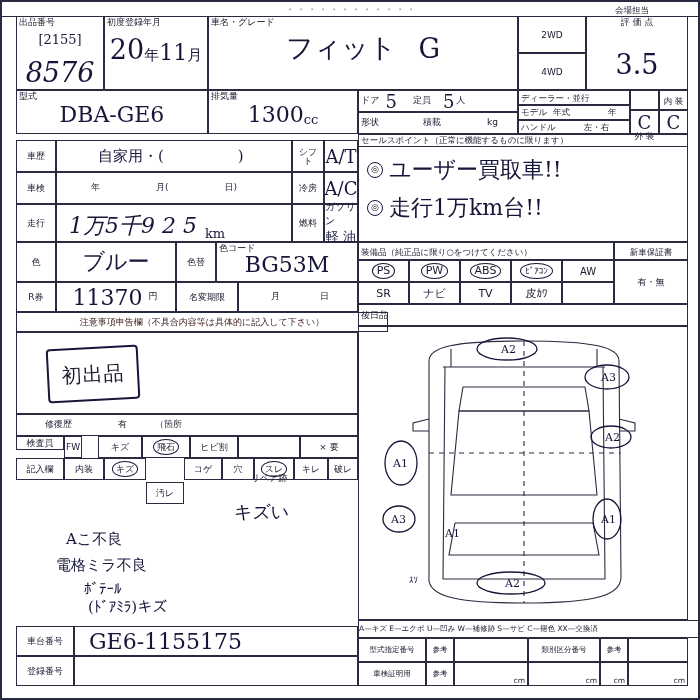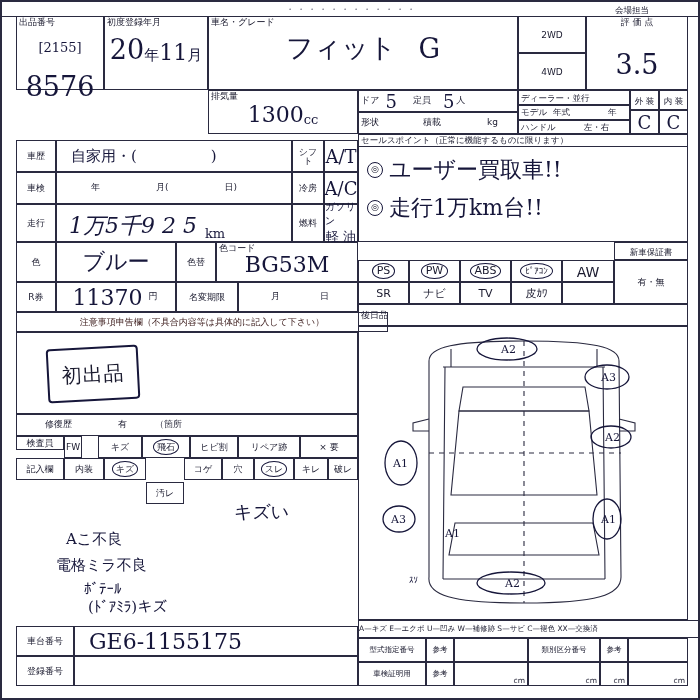--- a/index.html
+++ b/index.html
@@ -65,22 +65,22 @@
 
   <div class="topbar">
     <span>・・・・・・・・・・・・</span>
   </div>
   <div class="cell" style="left:560px;top:0px;width:140px;height:14px;">
     <div class="lbl9 ctr" style="height:100%;">会場担当</div>
   </div>
 
   <div class="cell bd" style="left:14px;top:14px;width:88px;height:74px;">
     <div class="lbl">出品番号</div>
-    <div class="hand hw-xs ctr" style="margin-top:12px;">[2155]</div>
-    <div class="hand hw-xl ctr" style="margin-top:16px;">8576</div>
+    <div class="hand hw-xs ctr" style="margin-top:4px;">[2155]</div>
+    <div class="hand hw-xl ctr" style="margin-top:10px;font-style:italic;">8576</div>
   </div>
 
   <div class="cell bd" style="left:102px;top:14px;width:104px;height:74px;">
     <div class="lbl">初度登録年月</div>
     <div style="display:flex;align-items:flex-end;justify-content:center;margin-top:6px;">
       <span class="hand hw-xl">20</span>
       <span class="hand hw-sm">年</span>
       <span class="hand hw-lg">11</span>
       <span class="hand hw-sm">月</span>
     </div>
@@ -99,20 +99,24 @@
   </div>
   <div class="cell bd" style="left:516px;top:51px;width:68px;height:37px;">
     <div class="lbl ctr" style="height:100%;">4WD</div>
   </div>
 
   <div class="cell bd" style="left:584px;top:14px;width:102px;height:74px;">
     <div class="lbl ctr">評 価 点</div>
     <div class="hand hw-xl ctr" style="margin-top:21px;">3.5</div>
   </div>
 
+  <div class="cell bd" style="left:14px;top:88px;width:192px;height:44px;">
+    <div class="lbl">型式</div>
+    <div class="hand hw-lg ctr">DBA-GE6</div>
+  </div>
 
   <div class="cell bd" style="left:206px;top:88px;width:150px;height:44px;">
     <div class="lbl">排気量</div>
     <div style="display:flex;align-items:flex-end;justify-content:center;">
       <span class="hand hw-lg">1300</span>
       <span class="hand hw-xs">cc</span>
     </div>
   </div>
 
   <div class="cell bd" style="left:356px;top:88px;width:160px;height:22px;">
@@ -143,37 +147,37 @@
     </div>
   </div>
   <div class="cell bd" style="left:516px;top:118px;width:112px;height:14px;">
     <div style="display:flex;align-items:center;height:100%;">
       <span class="lbl9">ハンドル</span>
       <span class="lbl9" style="margin-left:24px;">左・右</span>
     </div>
   </div>
 
   <div class="cell bd" style="left:628px;top:88px;width:29px;height:20px;">
-    <div class="lbl9 ctr" style="height:100%;">外 装</div>
+    <div class="lbl9 ctr" style="height:100%;margin-top:35px;">外 装</div>
   </div>
   <div class="cell bd" style="left:657px;top:88px;width:29px;height:20px;">
     <div class="lbl9 ctr" style="height:100%;">内 装</div>
   </div>
   <div class="cell bd" style="left:628px;top:108px;width:29px;height:24px;">
     <div class="hand hw-md ctr" style="height:100%;">C</div>
   </div>
   <div class="cell bd" style="left:657px;top:108px;width:29px;height:24px;">
     <div class="hand hw-md ctr" style="height:100%;">C</div>
   </div>
 
   <div class="cell bd" style="left:14px;top:138px;width:40px;height:32px;">
     <div class="lbl ctr" style="height:100%;">車歴</div>
   </div>
   <div class="cell bd" style="left:54px;top:138px;width:236px;height:32px;">
-    <div style="display:flex;align-items:center;height:100%;">
+    <div style="display:flex;align-items:center;height:100%;padding-left:27px;">
       <span class="hand hw-sm" style="margin-left:14px;">自家用・(</span>
       <span class="hand hw-sm" style="margin-left:74px;">)</span>
     </div>
   </div>
 
   <div class="cell bd" style="left:290px;top:138px;width:32px;height:32px;">
     <div class="lbl ctr" style="height:100%;">シフト</div>
   </div>
   <div class="cell bd" style="left:322px;top:138px;width:34px;height:32px;">
     <div class="hand hw-md ctr" style="height:100%;">A/T</div>
@@ -236,20 +240,23 @@
     <div style="display:flex;align-items:center;margin-top:8px;padding-left:8px;">
       <span class="circ">◎</span>
       <span class="hand hw-lg" style="margin-left:6px;">ユーザー買取車!!</span>
     </div>
     <div style="display:flex;align-items:center;margin-top:8px;padding-left:8px;">
       <span class="circ">◎</span>
       <span class="hand hw-lg" style="margin-left:6px;">走行1万km台!!</span>
     </div>
   </div>
 
+  <div class="cell bd" style="left:356px;top:240px;width:256px;height:18px;">
+    <div class="lbl9 lft" style="height:100%;">装備品（純正品に限り○をつけてください）</div>
+  </div>
   <div class="cell bd" style="left:612px;top:240px;width:74px;height:18px;">
     <div class="lbl9 ctr" style="height:100%;">新車保証書</div>
   </div>
 
   <div class="cell bd" style="left:356px;top:258px;width:51px;height:22px;">
     <div class="ctr" style="height:100%;">
         <span class="ell">PS</span>
       </div>
   </div>
   <div class="cell bd" style="left:407px;top:258px;width:51px;height:22px;">
@@ -261,21 +268,21 @@
     <div class="ctr" style="height:100%;">
         <span class="ell">ABS</span>
       </div>
   </div>
   <div class="cell bd" style="left:509px;top:258px;width:51px;height:22px;">
     <div class="ctr" style="height:100%;">
         <span class="ell" style="font-size:9px;">ﾋﾟｱｺﾝ</span>
       </div>
   </div>
   <div class="cell bd" style="left:560px;top:258px;width:52px;height:22px;">
-    <div class="lbl ctr" style="height:100%;font-size:14px;">AW</div>
+    <div class="lbl ctr" style="height:100%;font-size:10px;">AW</div>
   </div>
   <div class="cell bd" style="left:612px;top:258px;width:74px;height:44px;">
     <div class="lbl ctr" style="height:100%;">有・無</div>
   </div>
 
   <div class="cell bd" style="left:356px;top:280px;width:51px;height:22px;">
     <div class="lbl ctr" style="height:100%;font-size:11px;">SR</div>
   </div>
   <div class="cell bd" style="left:407px;top:280px;width:51px;height:22px;">
     <div class="lbl ctr" style="height:100%;font-size:11px;">ナビ</div>
@@ -339,21 +346,21 @@
   </div>
   <div class="cell bd" style="left:140px;top:434px;width:48px;height:22px;">
     <div class="ctr" style="height:100%;">
         <span class="ell" style="font-size:9px;padding:0 3px;">飛石</span>
       </div>
   </div>
   <div class="cell bd" style="left:188px;top:434px;width:48px;height:22px;">
     <div class="lbl ctr" style="height:100%;">ヒビ割</div>
   </div>
   <div class="cell bd" style="left:236px;top:434px;width:62px;height:22px;">
-    <div class="lbl ctr" style="height:100%;">リペア跡</div>
+    <div class="lbl ctr" style="height:100%;margin-top:31px;">リペア跡</div>
   </div>
   <div class="cell bd" style="left:298px;top:434px;width:58px;height:22px;">
     <div class="lbl ctr" style="height:100%;">× 要</div>
   </div>
 
   <div class="cell bd" style="left:14px;top:456px;width:48px;height:22px;">
     <div class="lbl ctr" style="height:100%;">記入欄</div>
   </div>
   <div class="cell bd" style="left:62px;top:456px;width:40px;height:22px;">
     <div class="lbl ctr" style="height:100%;">内装</div>

